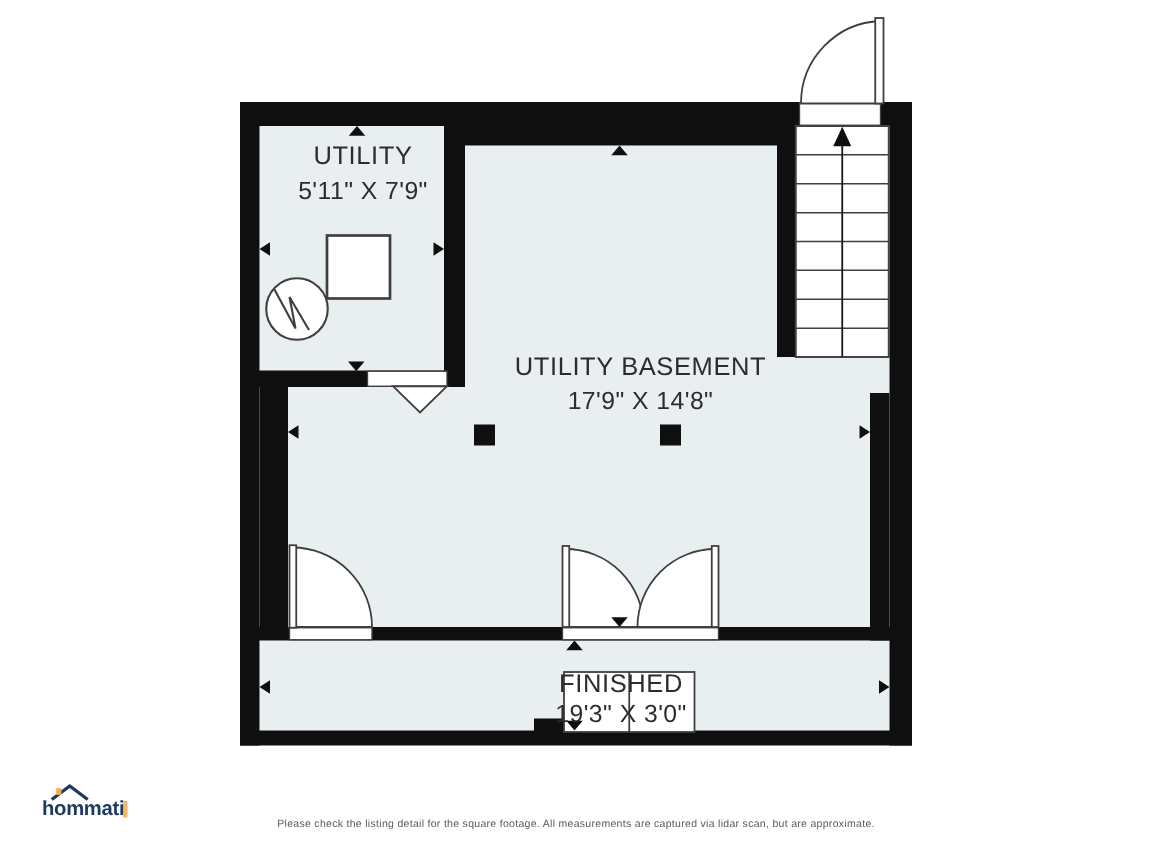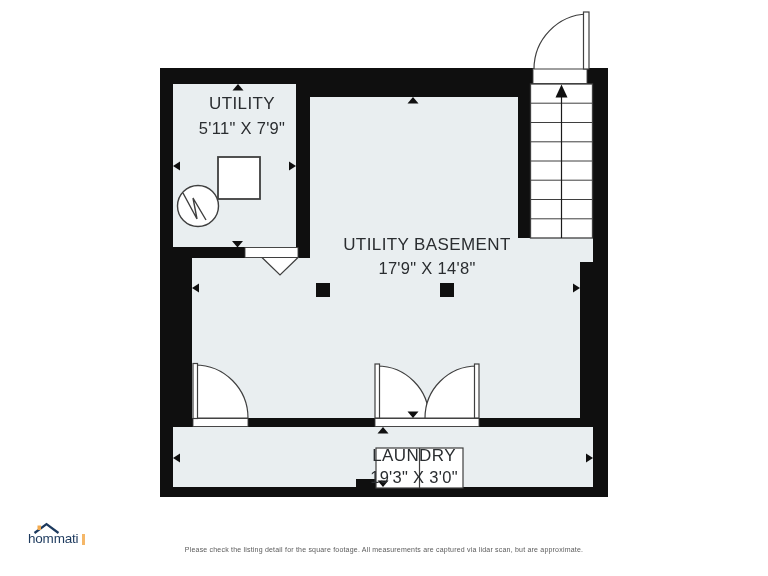--- a/index.html
+++ b/index.html
@@ -7,21 +7,21 @@
          font-family:"Liberation Sans","DejaVu Sans",sans-serif;}
   #plan-svg{position:absolute;left:0;top:0;}
   .room-label{position:absolute;transform:translate(-50%,-50%);color:#2a2d30;
               font-size:17px;letter-spacing:.4px;white-space:nowrap;}
   .room-dims{position:absolute;transform:translate(-50%,-50%);color:#2a2d30;
              font-size:16.5px;letter-spacing:.3px;white-space:nowrap;}
   .footer-note{position:absolute;left:0;top:546px;width:768px;text-align:center;
                font-size:7px;color:#5a5a5a;letter-spacing:.2px;}
   .logo{position:absolute;left:28px;top:521px;width:72px;height:30px;}
   .logo-roof{position:absolute;left:5px;top:1px;}
-  .logo-text{position:absolute;left:0;top:10px;font-size:13.5px;font-weight:400;
+  .logo-text{position:absolute;left:0;top:10px;font-size:13.5px;font-weight:700;
              color:#1d3a5e;letter-spacing:-.2px;}
   .logo-accent{position:absolute;left:54px;top:13px;width:3px;height:11px;
                background:#f3aa4e;opacity:.85;}
 </style>
 </head>
 <body>
 
 <div id="stage">
 
   <svg id="plan-svg" width="768" height="576" viewBox="0 0 768 576">
@@ -113,21 +113,21 @@
       <polygon points="173,458 180,453.5 180,462.5"></polygon>
     </g>
   </svg>
 
   <div class="room-label" style="left:242px;top:104px;">UTILITY</div>
   <div class="room-dims" style="left:242px;top:128px;">5'11" X 7'9"</div>
 
   <div class="room-label" style="left:427px;top:245px;">UTILITY BASEMENT</div>
   <div class="room-dims" style="left:427px;top:268px;">17'9" X 14'8"</div>
 
-  <div class="room-label" style="left:414px;top:456px;">LAUNDRY</div>
+  <div class="room-label" style="left:414px;top:456px;">FINISHED</div>
   <div class="room-dims" style="left:414px;top:477px;">19'3" X 3'0"</div>
 
   <div class="logo">
     <svg class="logo-roof" width="28" height="12" viewBox="0 0 28 12">
       <polyline points="1.5,11 13.5,2 25.5,11" fill="none" stroke="#1d3a5e" stroke-width="2.2"></polyline>
       <rect x="4.5" y="3.5" width="3.5" height="4.5" fill="#f3aa4e"></rect>
     </svg>
     <span class="logo-text">hommati</span>
     <span class="logo-accent"></span>
   </div>

